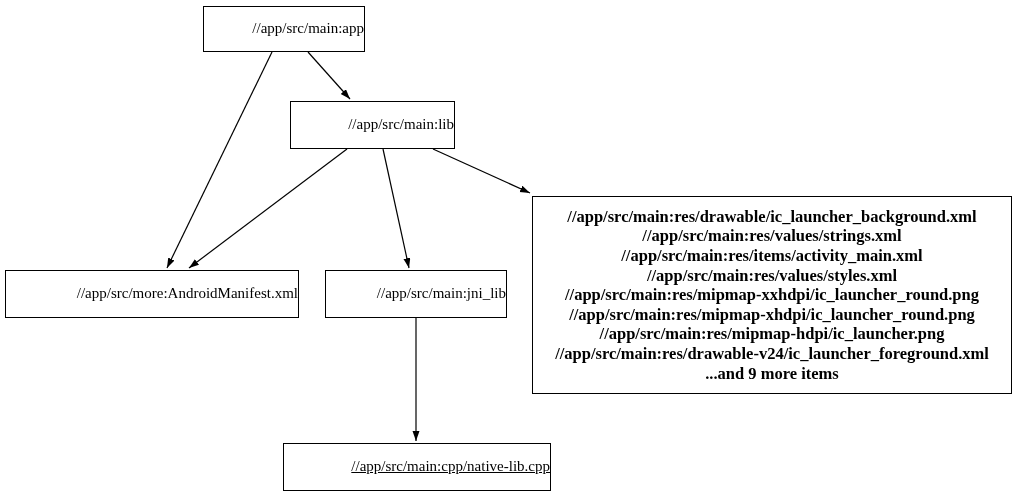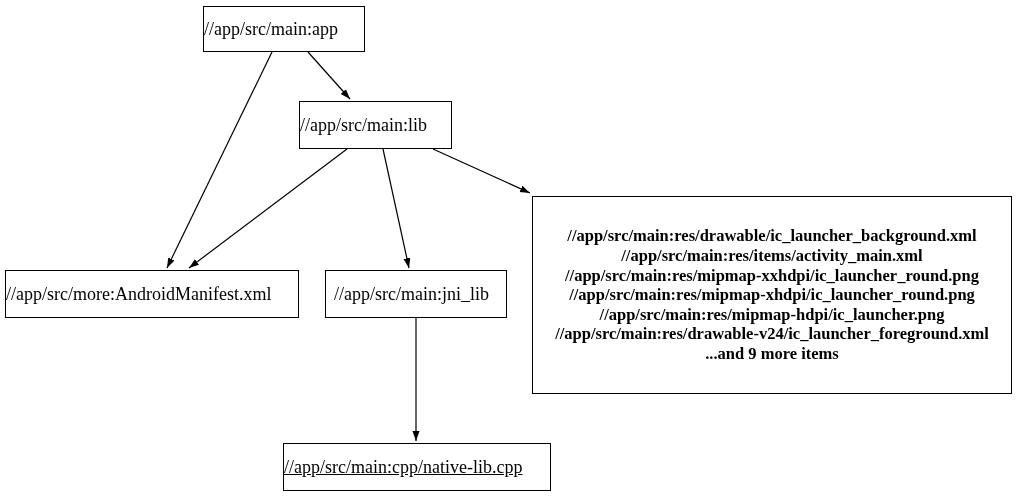--- a/index.html
+++ b/index.html
@@ -18,35 +18,35 @@
     left: 0; top: 0;
     width: 1018px; height: 496px;
   }
   .edges line { stroke: #000000; stroke-width: 1.2; }
   .node {
     position: absolute;
     background: #ffffff;
     border: 1.2px solid #000000;
     display: flex;
     align-items: center;
-    justify-content: flex-start;
+    justify-content: flex-end;
     text-align: center;
-    font-size: 18px;
+    font-size: 15px;
     line-height: 1.15;
     white-space: nowrap;
   }
   .node.multi {
     flex-direction: column;
     justify-content: center;
     font-size: 16.5px;
     line-height: 19.6px;
   }
   
   #node-app       { left: 203px; top: 6px;   width: 162px; height: 46px; }
-  #node-lib       { left: 299px; top: 101px; width: 153px; height: 48px; }
+  #node-lib       { left: 290px; top: 101px; width: 165px; height: 48px; }
   #node-manifest  { left: 5px;   top: 270px; width: 294px; height: 48px; }
   #node-jni       { left: 325px; top: 270px; width: 182px; height: 48px; padding-left: 8px; }
   #node-resources { left: 532px; top: 196px; width: 480px; height: 198px; font-weight: bold; }
   #node-cpp       { left: 283px; top: 443px; width: 268px; height: 48px; text-decoration: underline; }
 </style>
 </head>
 <body>
 
 <div class="canvas">
 
@@ -75,21 +75,23 @@
   <div class="node" id="node-manifest">
     <span>//app/src/more:AndroidManifest.xml</span>
   </div>
 
   <div class="node" id="node-jni">
     <span>//app/src/main:jni_lib</span>
   </div>
 
   <div class="node multi" id="node-resources">
     <div>//app/src/main:res/drawable/ic_launcher_background.xml</div>
+    <div>//app/src/main:res/values/strings.xml</div>
     <div>//app/src/main:res/items/activity_main.xml</div>
+    <div>//app/src/main:res/values/styles.xml</div>
     <div>//app/src/main:res/mipmap-xxhdpi/ic_launcher_round.png</div>
     <div>//app/src/main:res/mipmap-xhdpi/ic_launcher_round.png</div>
     <div>//app/src/main:res/mipmap-hdpi/ic_launcher.png</div>
     <div>//app/src/main:res/drawable-v24/ic_launcher_foreground.xml</div>
     <div>...and 9 more items</div>
   </div>
 
   <div class="node" id="node-cpp">
     <span>//app/src/main:cpp/native-lib.cpp</span>
   </div>

